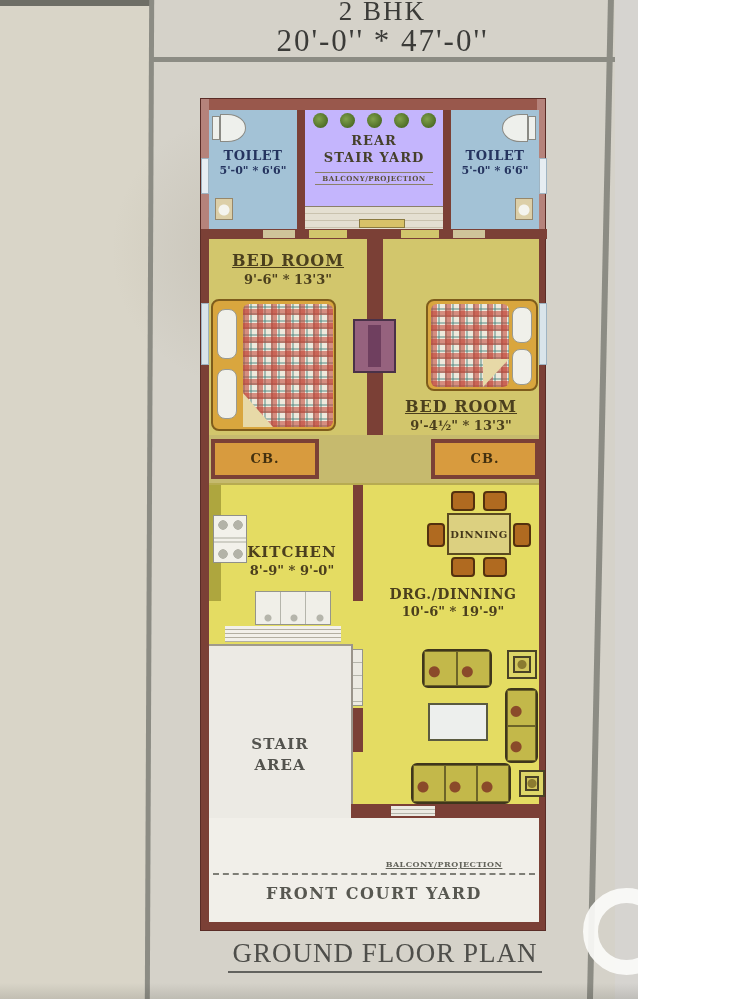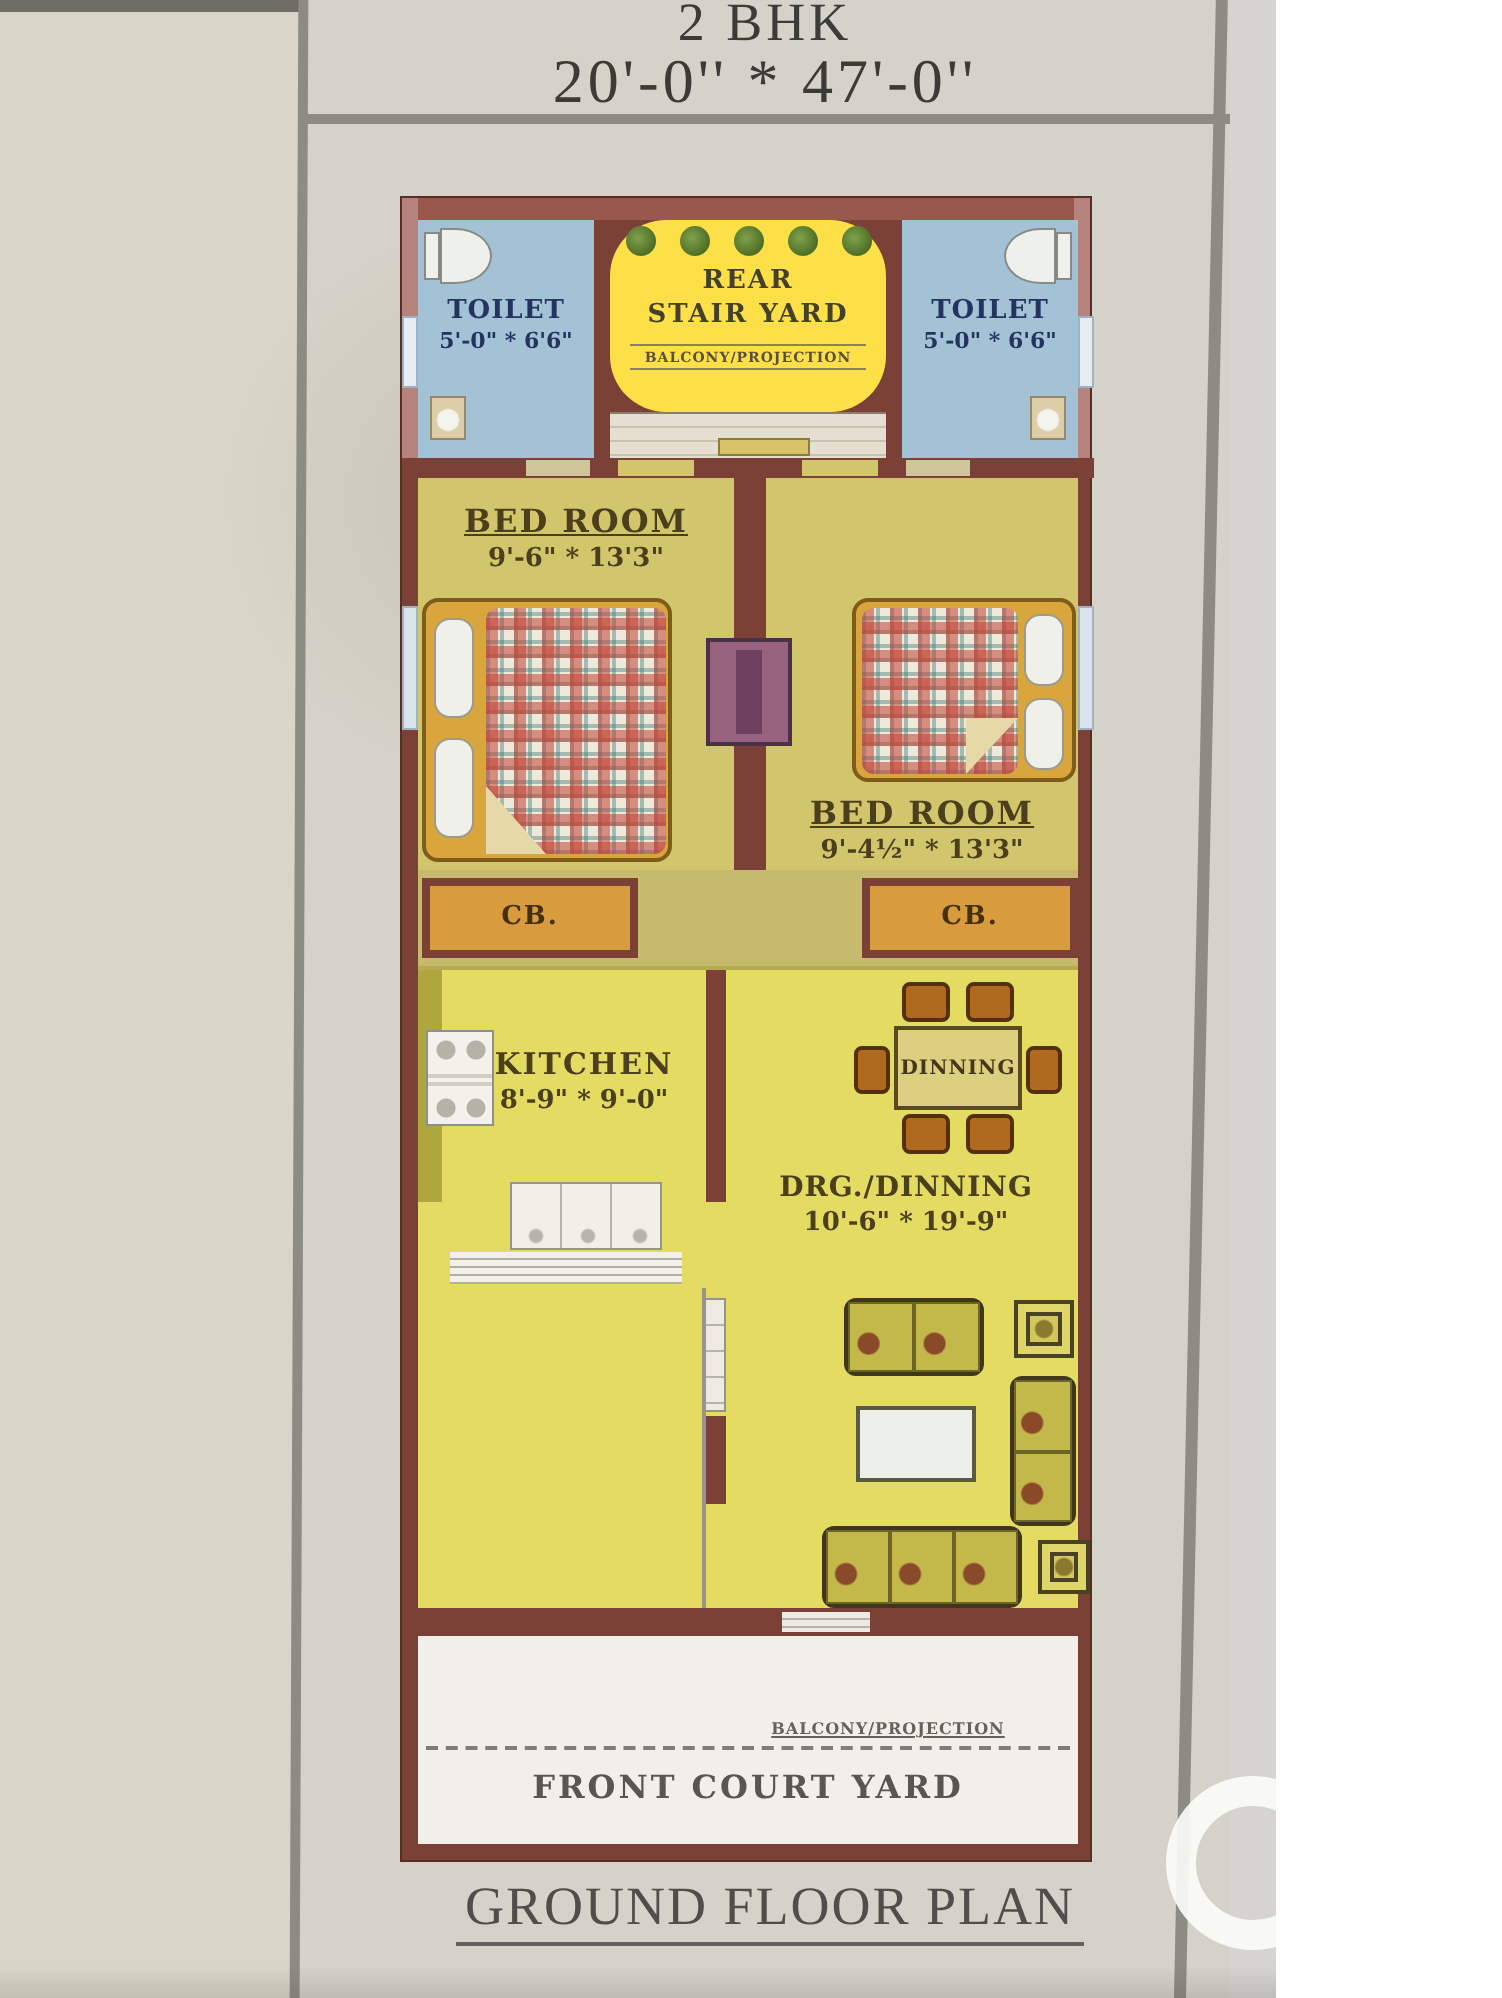--- a/index.html
+++ b/index.html
@@ -41,21 +41,21 @@
   .wc{top:3px;width:36px;height:30px;}
   .toilet-left .wc{left:3px;} .toilet-right .wc{right:3px;transform:scaleX(-1);}
   .wc-tank{left:0;top:3px;width:8px;height:24px;background:#eef0ec;border:1px solid #8a8a84;}
   .wc-bowl{left:8px;top:1px;width:26px;height:28px;background:#eef0ec;border:1px solid #8a8a84;
     border-radius:0 70% 70% 0 / 0 50% 50% 0;}
   .basin{top:88px;width:18px;height:22px;background:#dccfa8;border:1px solid #97876a;
     background-image:radial-gradient(circle at 50% 55%,#f4f4ee 0 5px,transparent 6px);}
   .toilet-left .basin{left:6px;} .toilet-right .basin{right:6px;}
   .toilet-window{width:8px;height:36px;top:48px;background:#e6edf2;border:1px solid #9fb4c2;}
   .tw-l{left:-8px;} .tw-r{right:-8px;}
-  .courtyard{left:104px;top:11px;width:138px;height:96px;background:#fde047;border-radius:28px;}
+  .courtyard{left:104px;top:11px;width:138px;height:96px;background:#c4b5fd;}
   .plant{top:3px;width:15px;height:15px;border-radius:50%;
     background:radial-gradient(circle at 40% 40%,#80a14b,#4e6e26 70%,#3b591b);}
   .cy-name{top:22px;left:0;width:100%;text-align:center;color:#45402a;font-weight:bold;
     font-size:13px;letter-spacing:1px;line-height:17px;}
   .cy-balcony{top:62px;left:10px;width:118px;text-align:center;color:#5a513b;font-weight:bold;
     font-size:7px;letter-spacing:.5px;border-top:1px solid #8a8068;border-bottom:1px solid #8a8068;
     padding:1px 0;}
   .cy-projection{left:104px;top:107px;width:138px;height:23px;background:#e4dfd1;
     border-top:1px solid #8a7f6a;
     background-image:repeating-linear-gradient(180deg,transparent 0 6px,#c9c2ae 6px 7px);}
@@ -109,21 +109,21 @@
   .hall-top-line{left:8px;top:384px;width:330px;height:2px;background:#8a7a40;opacity:.5;}
   .kitchen-strip{left:8px;top:386px;width:12px;height:116px;background:#aea63e;}
   .stove{left:12px;top:416px;width:34px;height:48px;background:#f2f1ea;border:1px solid #90908a;
     background-image:
       radial-gradient(circle at 9px 9px,#b3b3a8 4.5px,transparent 5px),
       radial-gradient(circle at 24px 9px,#b3b3a8 4.5px,transparent 5px),
       radial-gradient(circle at 9px 38px,#b3b3a8 4.5px,transparent 5px),
       radial-gradient(circle at 24px 38px,#b3b3a8 4.5px,transparent 5px),
       linear-gradient(180deg,transparent 0 21px,#cfcfc5 21px 23px,transparent 23px 25px,#cfcfc5 25px 27px,transparent 27px);}
   .kitchen-label{left:26px;top:424px;width:130px;text-align:center;color:#4b3f1d;font-weight:bold;}
-  .kitchen-name{font-size:15px;letter-spacing:1px;}
+  .kitchen-name{font-size:15px;letter-spacing:1px;margin-top:20px;}
   .kitchen-dims{font-size:13px;margin-top:2px;}
   .sink{left:54px;top:492px;width:76px;height:34px;background:#f0efe8;border:1px solid #95958b;
     background-image:
       linear-gradient(90deg,transparent 0 24px,#b5b5ab 24px 25px,transparent 25px 49px,#b5b5ab 49px 50px,transparent 50px),
       radial-gradient(circle at 12px 26px,#b5b5ab 0 3px,transparent 4px),
       radial-gradient(circle at 38px 26px,#b5b5ab 0 3px,transparent 4px),
       radial-gradient(circle at 64px 26px,#b5b5ab 0 3px,transparent 4px);}
   .counter-lines{left:24px;top:527px;width:116px;height:16px;
     background:repeating-linear-gradient(180deg,#f2f0ea 0 3px,#b3afa2 3px 4px);}
   .wall-kd{left:152px;top:386px;width:10px;height:116px;background:#7b4036;}
@@ -339,20 +339,26 @@
       <div class="cushions">
           <i></i>
           <i></i>
           <i></i>
         </div>
     </div>
     <div class="abs sidetable st-bottom">
       <div class="st-inner"></div>
     </div>
 
+    <div class="abs stair">
+      <div class="abs stair-label">
+        <div>STAIR</div>
+        <div>AREA</div>
+      </div>
+    </div>
     <div class="abs stair-line"></div>
     <div class="abs wall-bottom">
       <div class="abs wall-bottom-window"></div>
     </div>
     <div class="abs front-yard">
       <div class="abs front-balcony">BALCONY/PROJECTION</div>
       <div class="abs dashed-line"></div>
       <div class="abs front-cy">FRONT COURT YARD</div>
     </div>
   </div>

